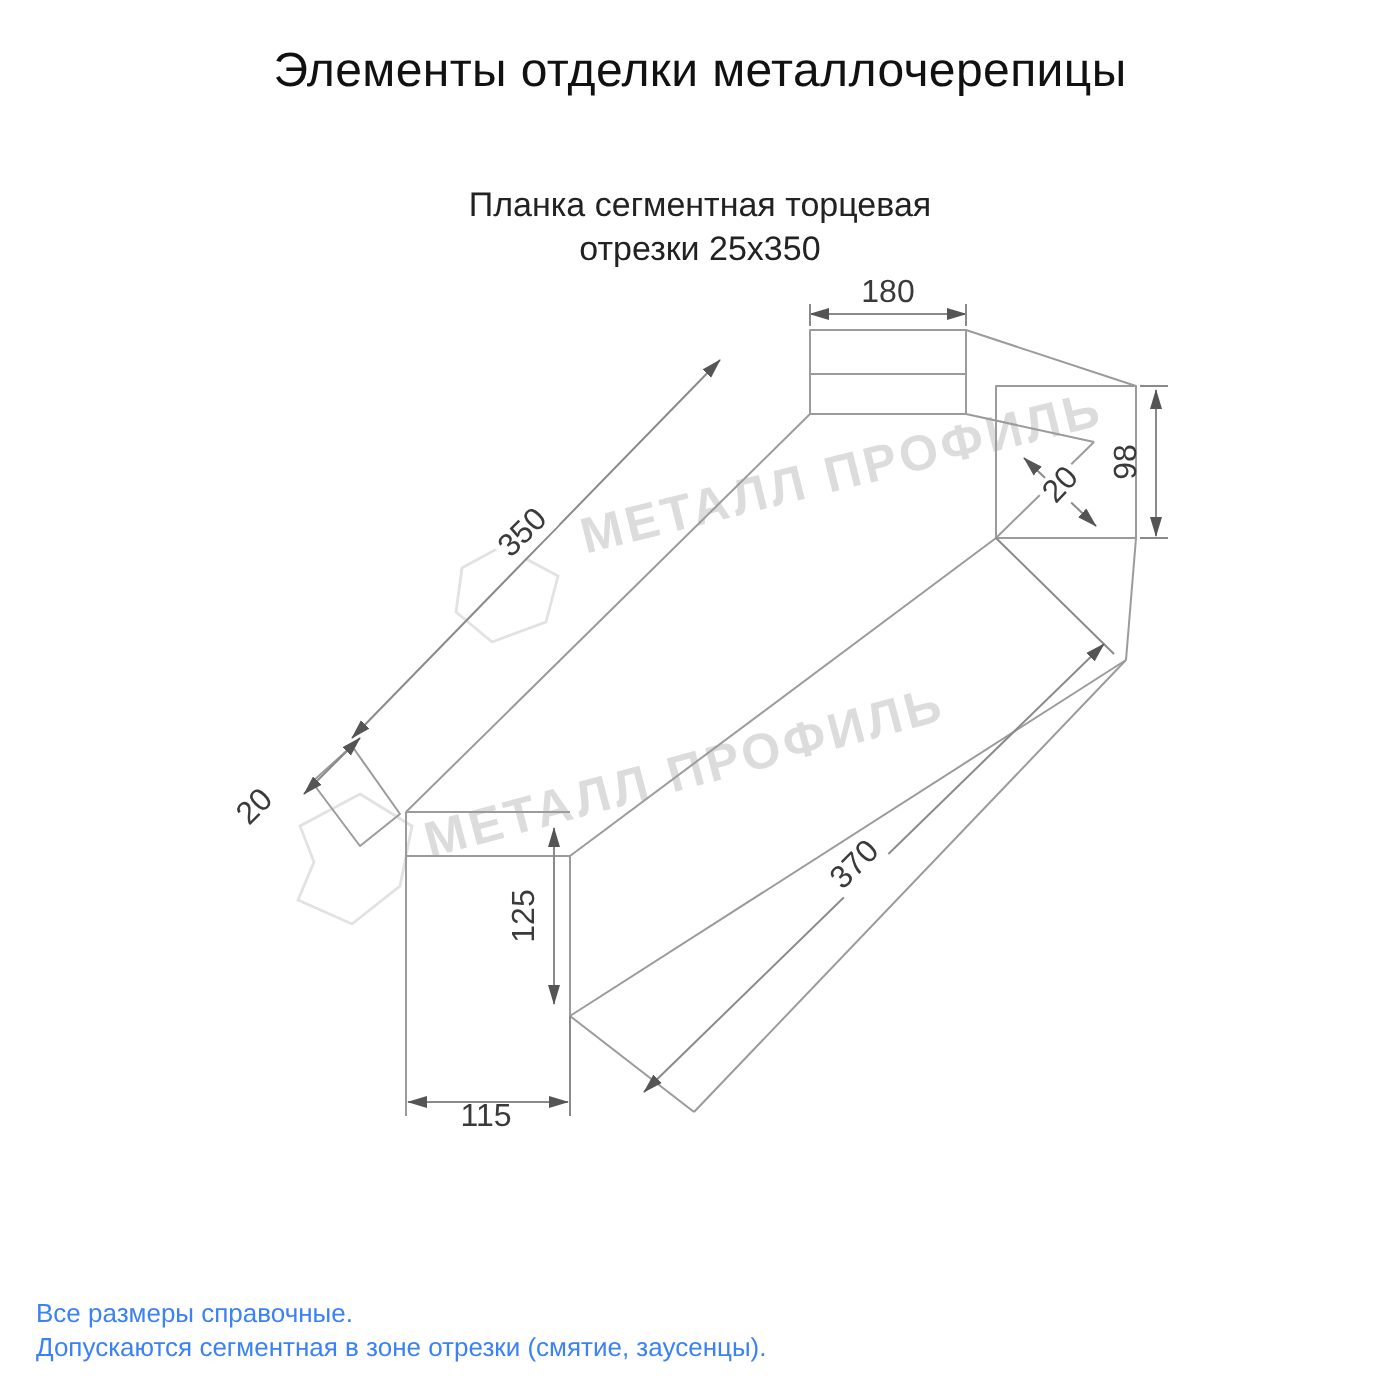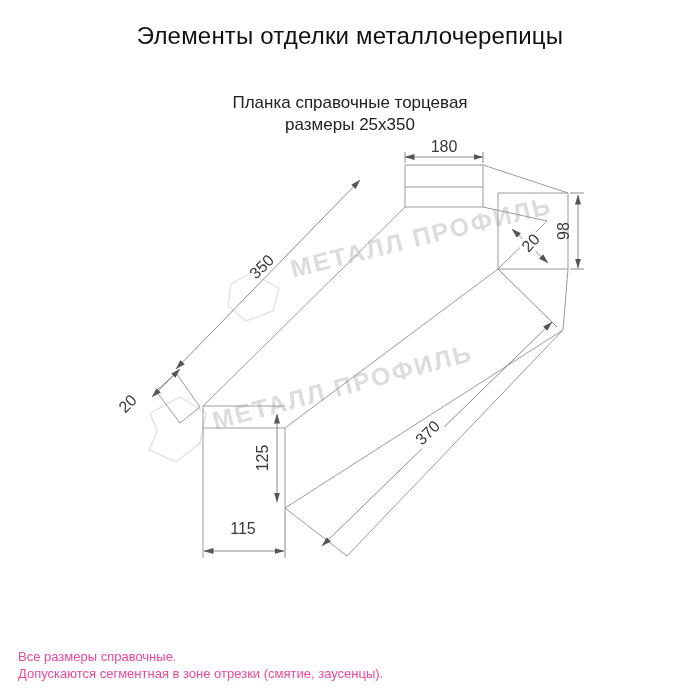--- a/index.html
+++ b/index.html
@@ -22,33 +22,33 @@
   }
   .dim.bg{background:#fff;padding:0 2px;}
   .rot-45{transform:translate(-50%,-50%) rotate(-45deg);}
   .rot-47{transform:translate(-50%,-50%) rotate(-47deg);}
   .rot-90{transform:translate(-50%,-50%) rotate(-90deg);}
   .watermark{
     position:absolute;font-size:25px;font-weight:bold;letter-spacing:2px;
     color:#dcdcdc;transform-origin:0 50%;white-space:nowrap;user-select:none;
   }
   .notes{
-    position:absolute;left:18px;bottom:18px;font-size:13px;line-height:17px;color:#ec4899;
+    position:absolute;left:18px;bottom:18px;font-size:13px;line-height:17px;color:#3b82f6;
   }
 </style>
 </head>
 <body>
 
 <div id="stage">
 
   <div class="title">Элементы отделки металлочерепицы</div>
 
   <div class="subtitle">
-    <div>Планка справочные торцевая</div>
-    <div>размеры 25х350</div>
+    <div>Планка сегментная торцевая</div>
+    <div>отрезки 25х350</div>
   </div>
 
   <div class="watermark" style="left:291px;top:255px;transform:rotate(-14deg);">МЕТАЛЛ ПРОФИЛЬ</div>
   <div class="watermark" style="left:213px;top:407px;transform:rotate(-15deg);">МЕТАЛЛ ПРОФИЛЬ</div>
 
   <svg class="drawing-svg" width="700" height="700" viewBox="0 0 700 700">
     <defs>
       <marker id="ar" viewBox="0 0 10 10" refX="9.5" refY="5" markerWidth="10" markerHeight="10" orient="auto-start-reverse">
         <path d="M0,2 L10,5 L0,8 z" fill="#555"></path>
       </marker>
@@ -114,20 +114,20 @@
     </g>
   </svg>
 
   <div class="dim" style="left:444px;top:147px;">180</div>
   <div class="dim bg rot-45" style="left:262px;top:267px;">350</div>
   <div class="dim rot-45" style="left:128px;top:404px;">20</div>
   <div class="dim bg rot-47" style="left:531px;top:243px;">20</div>
   <div class="dim rot-90" style="left:564px;top:231px;">98</div>
   <div class="dim bg rot-45" style="left:428px;top:433px;">370</div>
   <div class="dim rot-90" style="left:263px;top:458px;">125</div>
-  <div class="dim" style="left:243px;top:529px;">115</div>
+  <div class="dim" style="left:243px;top:559px;">115</div>
 
   <div class="notes">
     <div>Все размеры справочные.</div>
     <div>Допускаются сегментная в зоне отрезки (смятие, заусенцы).</div>
   </div>
 
 </div>
 
 </body></html>

